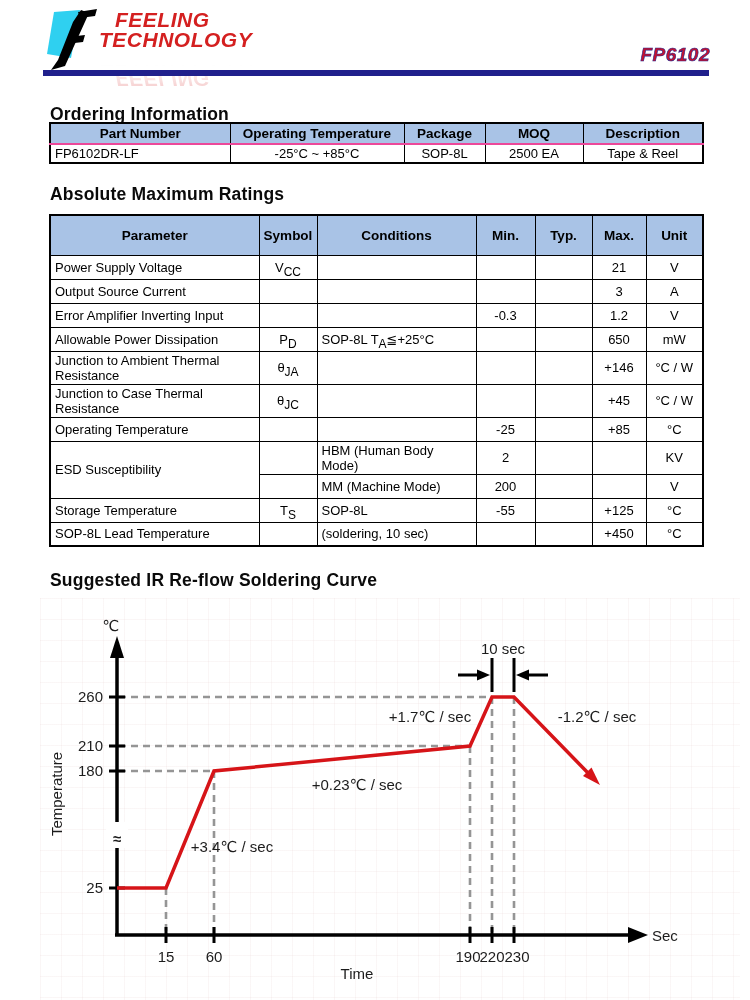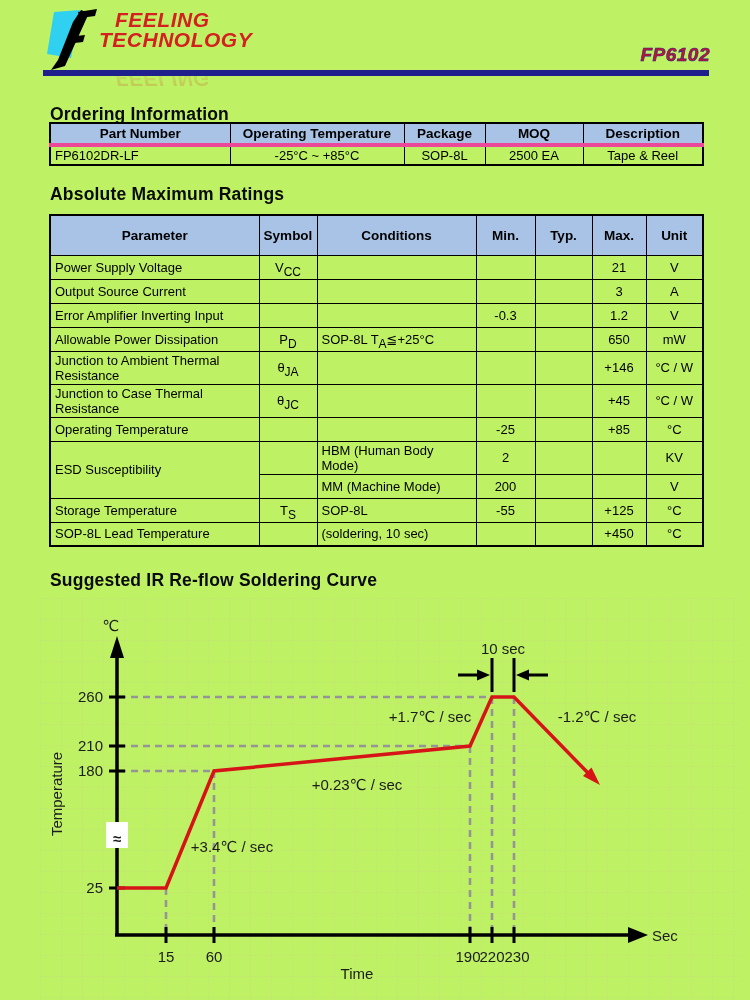--- a/index.html
+++ b/index.html
@@ -1,21 +1,21 @@
 <!DOCTYPE html>
 <html style="--navy: #20208c; --hdr: #a9c3e6; --red: #d61418; --logored: #d42020; --cyan: #2fd0f0; --pn: #c41230; --dash: #959595;"><head>
 <meta charset="utf-8">
 <style>
   :root{
     --navy:#20208c; --hdr:#a9c3e6; --red:#d61418; --logored:#d42020;
     --cyan:#2fd0f0; --pn:#c41230; --dash:#959595;
   }
   *{box-sizing:border-box}
   html,body{margin:0;padding:0;background:#e8e8e8}
-  .page{position:relative;width:750px;height:1000px;margin:0 auto;background:#bef264;
+  .page{position:relative;width:750px;height:1000px;margin:0 auto;background:#ffffff;
         font-family:"Liberation Sans","DejaVu Sans",sans-serif;color:#000;overflow:hidden}
 
   
   .logo-icon{position:absolute;left:40px;top:8px}
   .logo-text{position:absolute;left:99px;top:10px;font-style:italic;font-weight:bold;
              color:var(--logored);font-size:21px;line-height:20px;letter-spacing:.5px;
              white-space:nowrap}
   .logo-text .lt1{padding-left:16px}
   .logo-mirror{transform:scaleY(-1);opacity:.22;filter:blur(.4px);margin-top:-1px;
                -webkit-mask-image:linear-gradient(to top,transparent 40%,#000 100%)}
@@ -32,21 +32,21 @@
 
   
   table{position:absolute;border-collapse:collapse;border:2px solid #000;font-size:13px;
         table-layout:fixed}
   th{background:var(--hdr);border:1px solid #000;font-weight:bold;font-size:13.5px;
      padding:2px 3px;text-align:center}
   td{border:1px solid #000;padding:1px 4px;text-align:center}
   sub{font-size:12px;line-height:0}
 
   #ordering-table{left:49px;top:122px;width:653px}
-  #ordering-table th{height:21px;border-bottom:4px solid #ec4899}
+  #ordering-table th{height:21px;border-bottom:2px solid #ec4899}
   #ordering-table td{height:15px}
   #ordering-table td.left{text-align:left}
 
   #ratings-table{left:49px;top:214px;width:653px}
   #ratings-table th{height:40px}
   #ratings-table td{height:24px}
   #ratings-table td.c-param,#ratings-table td.c-cond{text-align:left}
 
   
   #reflow-chart{position:absolute;left:40px;top:598px;

